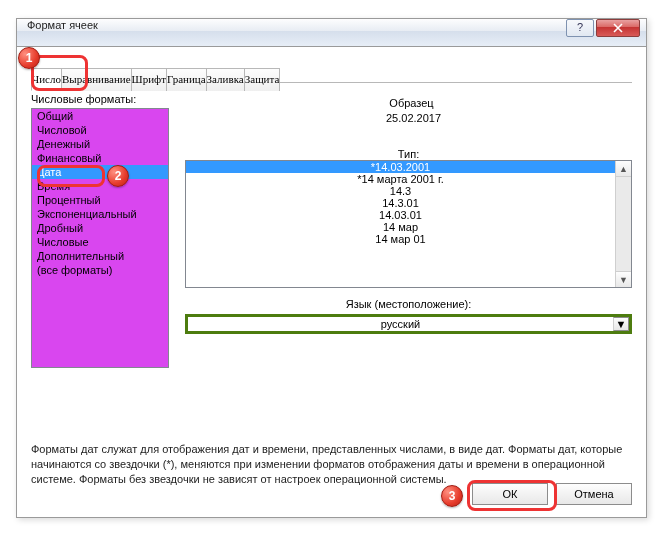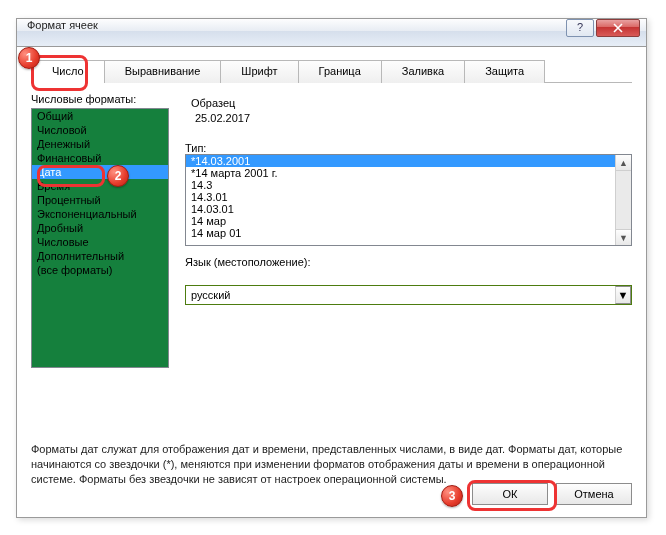--- a/index.html
+++ b/index.html
@@ -6,42 +6,42 @@
 body { background: #fff; width: 666px; height: 535px; position: relative; }
 .window { position: absolute; left: 16px; top: 18px; width: 631px; height: 500px; border: 1px solid #9a9a9a; background: #fff; box-shadow: 2px 2px 6px rgba(0,0,0,.15); }
 .titlebar { height: 28px; background: linear-gradient(#fdfdfe,#e7ecf3 45%,#d6dfec 46%,#e7eef7); border-bottom: 1px solid #9a9a9a; display: flex; padding: 0 6px 0 10px; }
 .titlebar .title { flex: 1; color: #222; }
 .winbtns { display: flex; gap: 2px; }
 .winbtn { width: 28px; height: 18px; border: 1px solid #7e92b0; border-radius: 2px; background: linear-gradient(#f6f8fb,#e1e8f2); display: flex; align-items: center; justify-content: center; }
 .winbtn.close { width: 44px; background: linear-gradient(#e9a1a1,#da6764 45%,#c53433 46%,#d85a58); border-color: #8b3d3c; color:#fff; font-weight:bold; }
 .winbtn svg { display:block; }
 .content { position: absolute; left: 0; right: 0; top: 28px; bottom: 0; padding: 12px 14px; }
 .tabs { display: flex; border-bottom: 1px solid #b8b8b8; margin-bottom: 10px; position:relative; }
-.tab { padding: 4px 20px 5px; background: linear-gradient(#fdfdfd,#efefef); border: 1px solid #b8b8b8; border-bottom: none; margin-right: -1px; position: relative; top: 1px; cursor: default; }
+.tab { padding: 4px 0 5px; background: linear-gradient(#fdfdfd,#efefef); border: 1px solid #b8b8b8; border-bottom: none; margin-right: -1px; position: relative; top: 9px; cursor: default; font-family: Liberation Serif, serif; }
 .tab.active { background: #fff; border-bottom: 1px solid #fff; }
 .body { display: flex; gap: 16px; }
 .leftcol { width: 138px; }
 .leftcol .label, .rightcol .label { margin-bottom: 3px; display:block; }
-.catlist { border: 1px solid #828790; height: 260px; overflow: hidden; background:#15803d; }
+.catlist { border: 1px solid #828790; height: 260px; overflow: hidden; background:#d946ef; }
 .catlist .item { padding: 1px 5px; white-space: nowrap; cursor:default; }
 .catlist .item.sel { background: #3399ff; color:#fff; }
-.rightcol { flex:1; }
+.rightcol { flex:1;text-align:center; }
 .sample { padding: 4px 0 10px 6px; }
 .sample .val { padding-top:3px; padding-left:4px; }
-.typelabel { margin-top: 8px; }
-.typelist { border: 1px solid #828790; height: 92px; background:#fff; display:flex; }
+.typelabel { margin-top: 14px; }
+.typelist { border: 1px solid #828790; height: 128px; background:#fff; display:flex; }
 .typelist .inner { flex:1; }
 .typelist .item { padding: 0 5px; cursor:default; }
 .typelist .item.sel { background:#3399ff; color:#fff; }
 .scrollbar { width:16px; background:#eaeaea; border-left:1px solid #cfcfcf; display:flex; flex-direction:column; }
 .scrollbar .arrow { height:16px; display:flex; align-items:center; justify-content:center; color:#555; font-size:9px; background:linear-gradient(#fdfdfd,#e8e8e8); border-bottom:1px solid #cfcfcf; }
 .scrollbar .arrow.down{ border-bottom:none; border-top:1px solid #cfcfcf; }
 .scrollbar .track{ flex:1; }
 .langlabel { margin-top:10px; }
-.combo { border:1px solid #4d7c0f; height:20px; display:flex; align-items:center; background:#fff; margin-top:17px; }
+.combo { border:3px solid #4d7c0f; height:20px; display:flex; align-items:center; background:#fff; margin-top:4px; }
 .combo .val { flex:1; padding:0 5px; }
 .combo .btn { width:16px; height:100%; border-left:1px solid #cfcfcf; background:linear-gradient(#fdfdfd,#e8e8e8); display:flex; align-items:center; justify-content:center; }
 .desc { position:absolute; left:14px; right:14px; top: 395px; color:#222; line-height:1.35; }
 .buttons { position:absolute; right:14px; bottom:12px; display:flex; gap:8px; }
 .btn { width:76px; height:22px; border:1px solid #8c8c8c; background:linear-gradient(#fdfdfd,#e8e8e8); cursor:default; }
 .callout { position:absolute; border:3px solid #e33; border-radius:8px; pointer-events:none; }
 .badge { position:absolute; width:22px; height:22px; border-radius:50%; background:radial-gradient(circle at 30% 30%, #ff9080,#e63b2b 60%,#b82015); color:#fff; font-weight:bold; display:flex; align-items:center; justify-content:center; font-size:12px; border:1px solid #a01a10; box-shadow:0 1px 2px rgba(0,0,0,.3); pointer-events:none; }
 </style>
 </head>
 <body>

